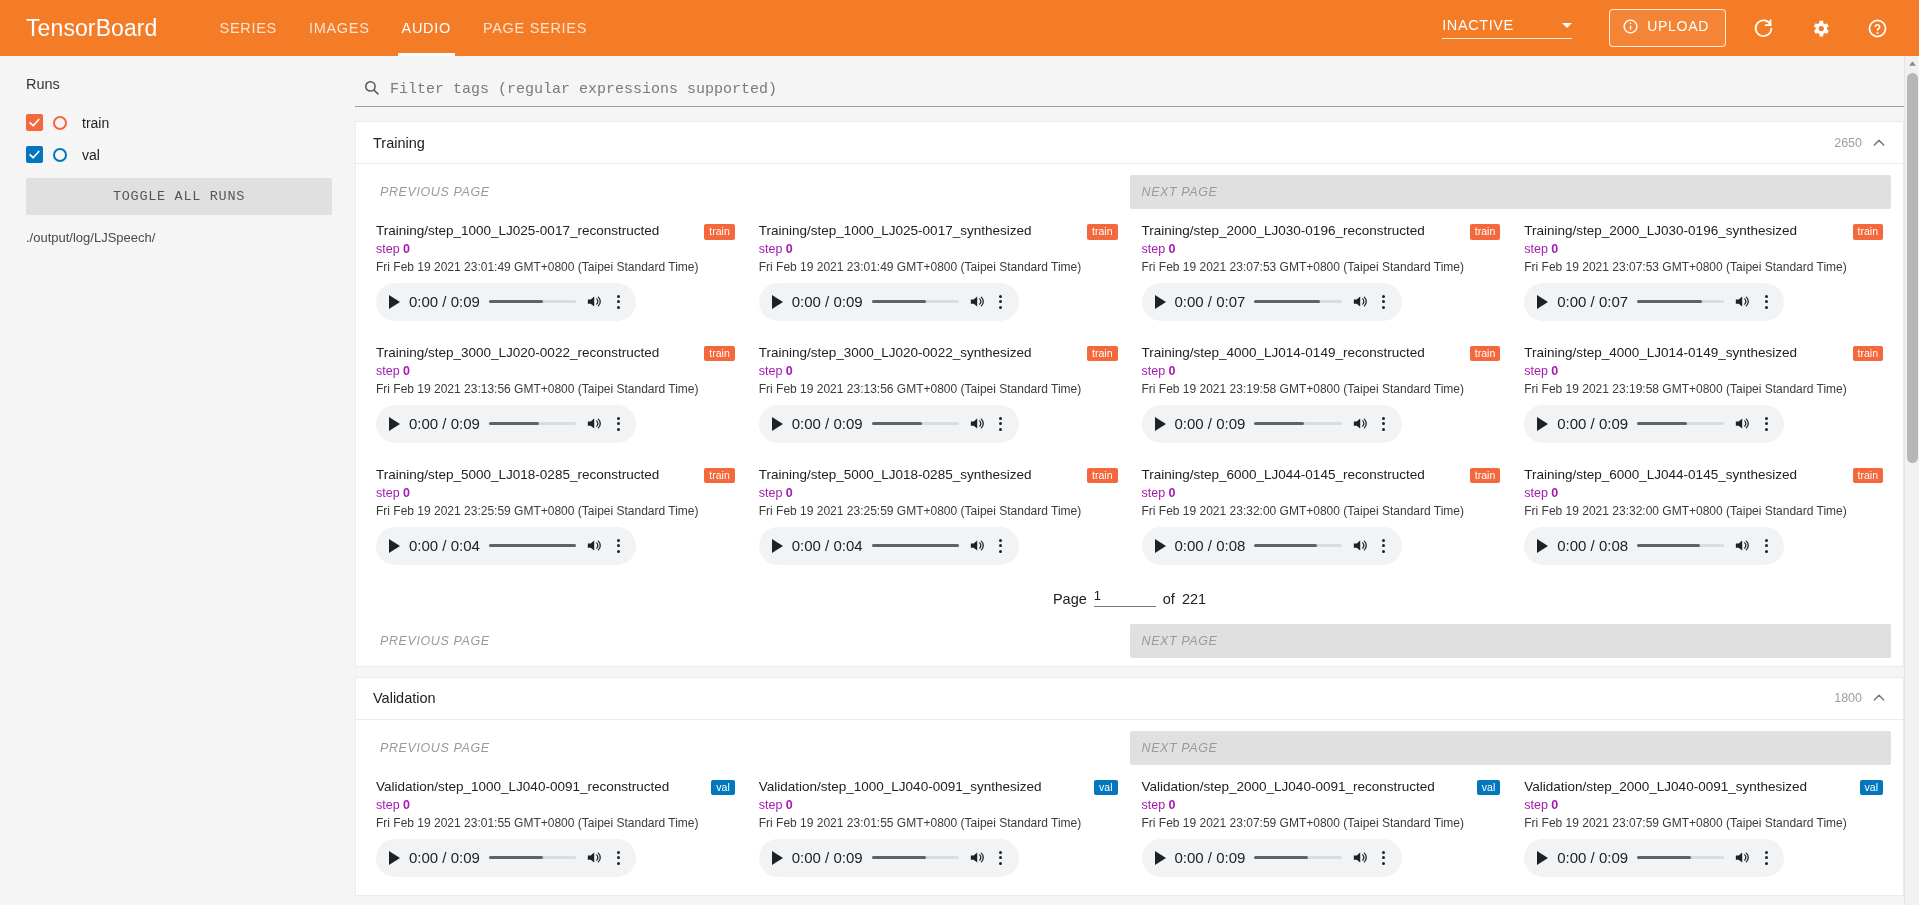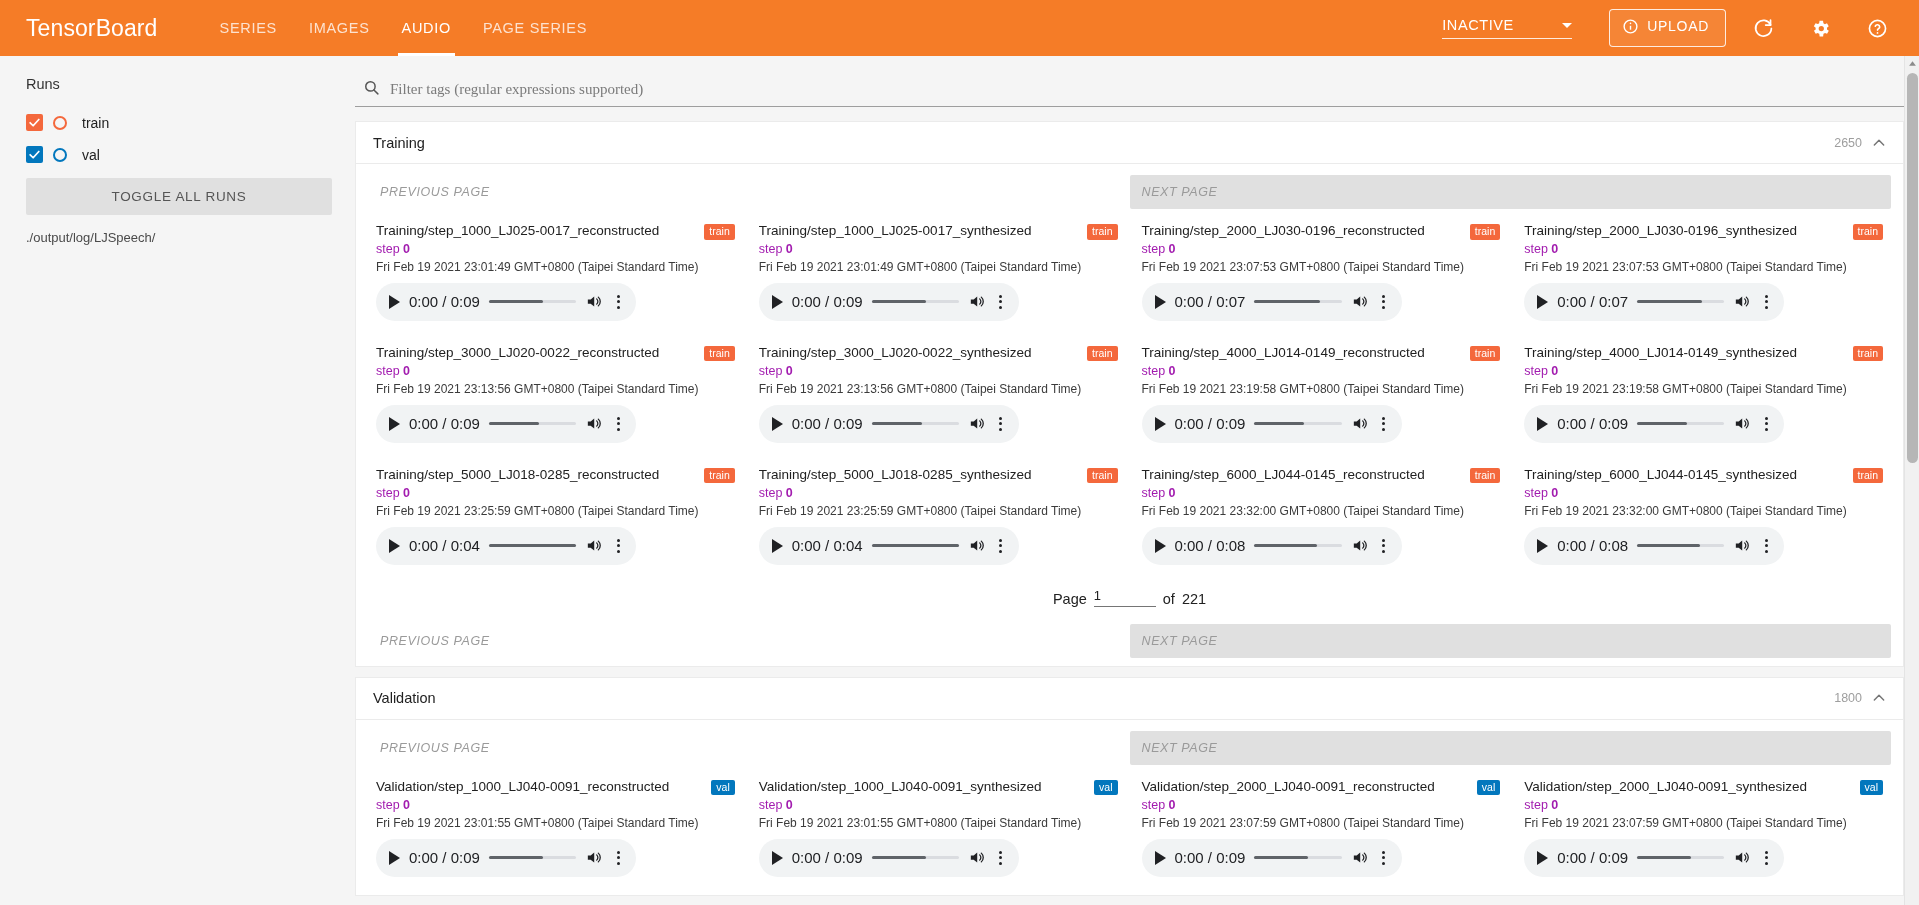--- a/index.html
+++ b/index.html
@@ -137,21 +137,21 @@
     margin-left: 2px;
   }
   .run-label { font-size: 14px; color: #212121; margin-left: 7px; }
   .toggle-all {
     margin-top: 10px;
     width: 100%;
     background: #e0e0e0;
     border: none;
     border-radius: 2px;
     color: #555;
-    font-family: Liberation Sans, sans-serif;
+    font-family: Liberation Mono, monospace;
     font-size: 13.5px;
     letter-spacing: .7px;
     padding: 11px 0;
     cursor: pointer;
   }
   .logdir { margin-top: 15px; font-size: 13px; color: #4a4a4a; }
 
   
   .main {
     flex: 1 1 auto;
@@ -162,21 +162,21 @@
   .filter-bar {
     display: flex; align-items: center;
     gap: 10px;
     margin: 17px 0 0 0;
     padding: 0 10px 0 8px;
     border-bottom: 1px solid #9e9e9e;
     height: 34px;
   }
   .filter-input {
     border: none; outline: none; background: transparent;
-    font-family: Liberation Serif, serif;
+    font-family: Liberation Mono, monospace;
     font-size: 15px;
     color: #333;
     width: 100%;
     padding: 0;
   }
   .filter-input::placeholder { color: #7b7b7b; }
 
   .cards { padding: 0 0 0 0; margin-top: 14px; }
 
   .category { margin-bottom: 0; }

